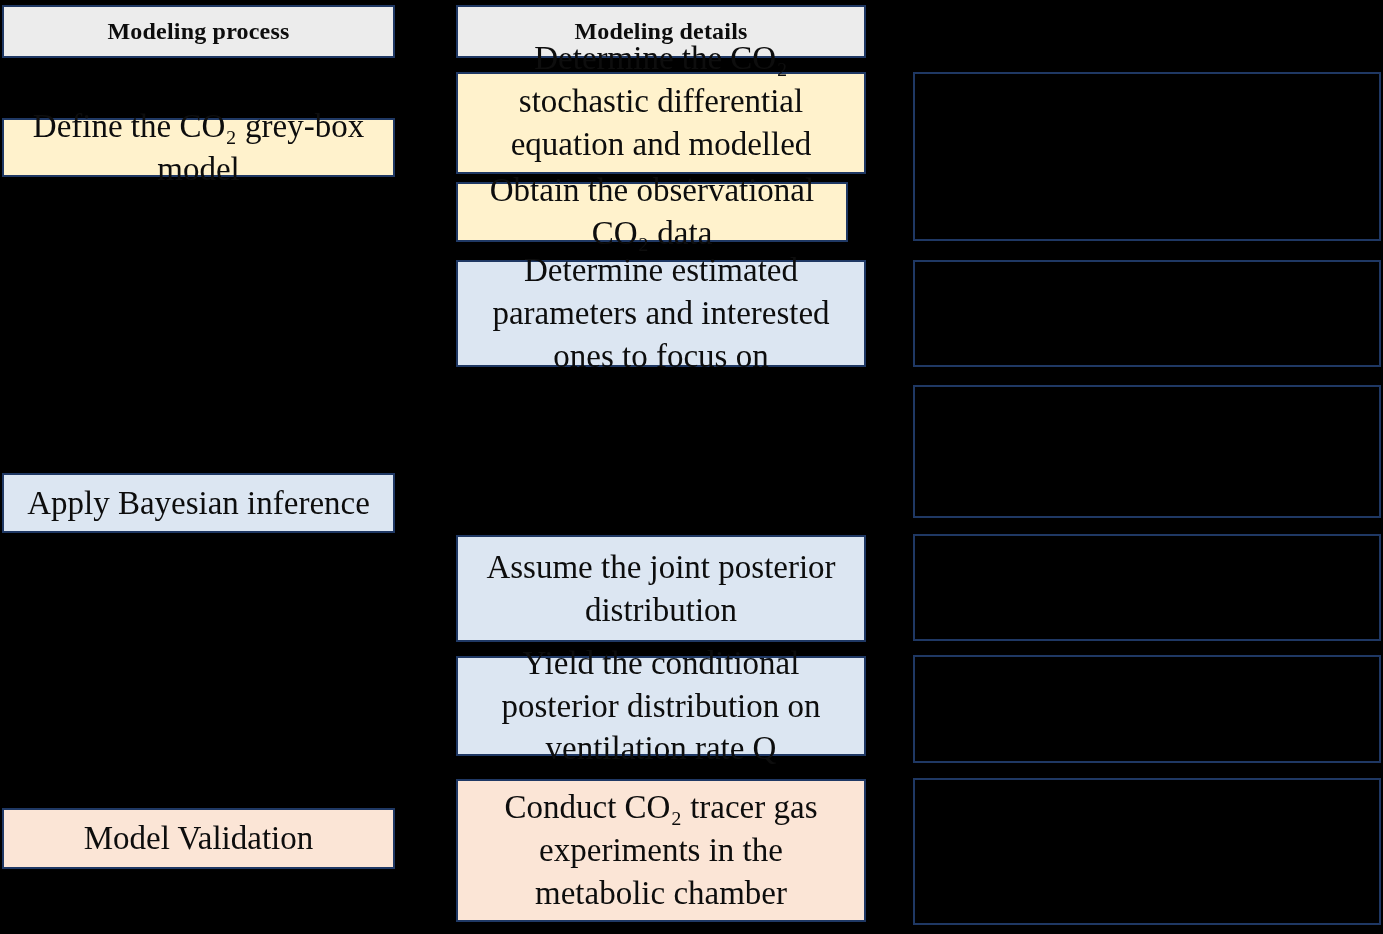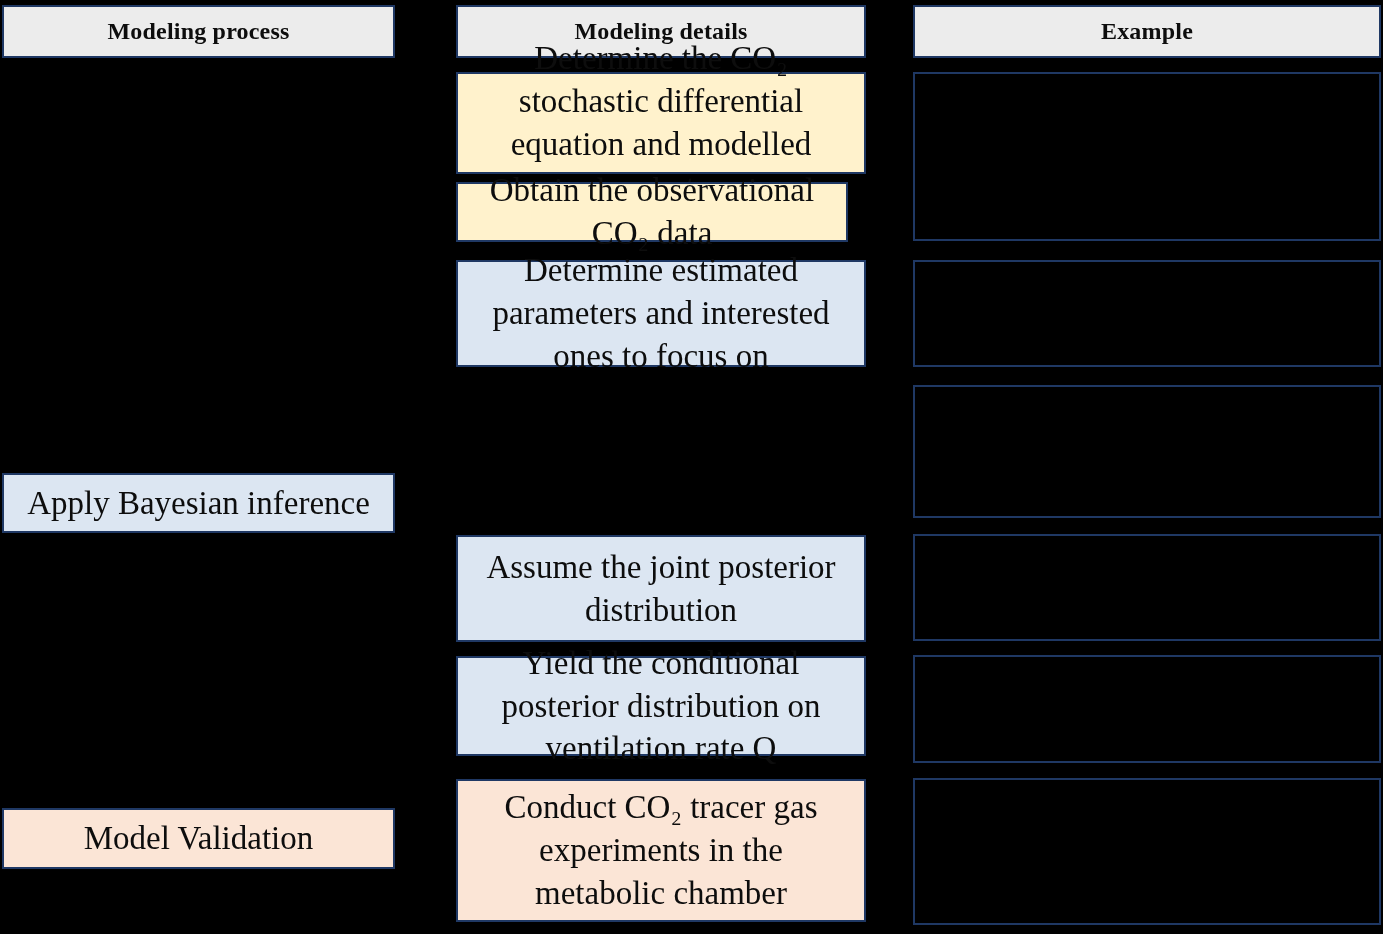--- a/index.html
+++ b/index.html
@@ -68,24 +68,24 @@
 <body>
 
 <div class="canvas">
 
   <div class="box header" id="h-details">
     <span>Modeling details</span>
   </div>
   <div class="box header" id="h-process">
     <span>Modeling process</span>
   </div>
-  <div class="box header" id="h-example">
-    <span>Example</span>
+
+  <div class="box yellow body-text" id="p1">
+    <span>Define the CO₂ grey-box model</span>
   </div>
-
   <div class="box blue body-text" id="p2">
     <span>Apply Bayesian inference</span>
   </div>
   <div class="box peach body-text" id="p3">
     <span>Model Validation</span>
   </div>
 
   <div class="box yellow body-text" id="d1">
     <span>Determine the CO₂ stochastic differential equation and modelled parameters</span>
   </div>

